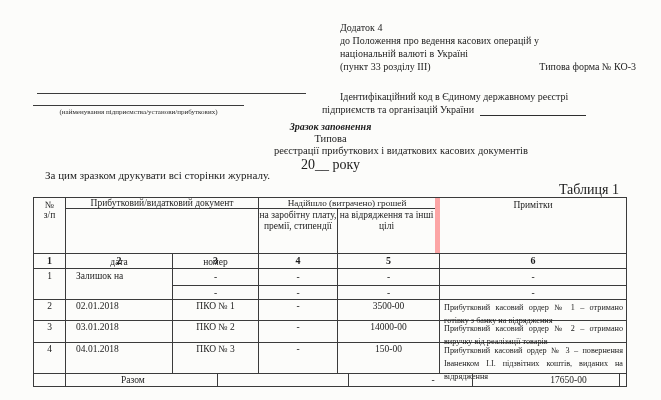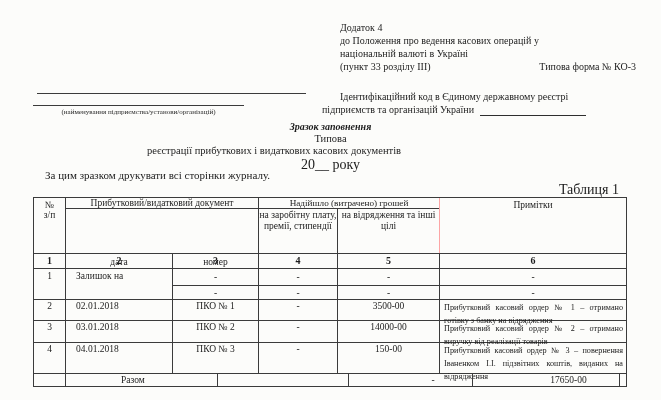--- a/index.html
+++ b/index.html
@@ -22,21 +22,21 @@
 
   
   .edrpou { left:322px; top:91px; width:338px; font-size:10px; line-height:12.5px; }
   .edrpou-l1 { padding-left:18px; }
   .edrpou-l2 { display:flex; align-items:flex-end; }
   .edrpou-blank { width:106px; height:11px; margin-left:6px; border-bottom:1px solid #2e2e2e; }
 
   
   .sample { left:0; top:121px; width:661px; text-align:center; font-weight:bold; font-style:italic; font-size:10px; }
   .t-journal { left:0; top:133px; width:661px; text-align:center; font-size:10.5px; }
-  .t-sub { left:0; top:145px; width:528px; text-align:center; font-size:10.5px;padding-left:20px; }
+  .t-sub { left:0; top:145px; width:528px; text-align:right; font-size:10.5px;padding-left:20px; }
   .t-year { left:0; top:157px; width:661px; text-align:center; font-size:14px; }
   .print-note { left:45px; top:169px; font-size:11px; }
   .table-label { left:9px; top:182px; width:610px; text-align:right; font-size:14px; }
 
   
   .tbl { left:33px; top:197px; width:594px; border:1px solid #3b3b3b; font-size:9.5px; }
   .trow { display:flex; border-top:1px solid #3b3b3b; }
   .cell { border-right:1px solid #3b3b3b; flex-shrink:0; padding-top:1px; min-height:100%; }
   .w1{width:32px} .w2{width:107px} .w3{width:86px} .w4{width:79px} .w5{width:102px}
   .last { flex:1; border-right:none; }
@@ -45,21 +45,21 @@
   .notes { font-size:8.2px; line-height:13px; text-align:justify; padding:1px 3px 0 4px; }
 
   
   .thead { display:flex; height:55px; }
   .th-num { width:32px; border-right:1px solid #3b3b3b; text-align:center; padding-top:2px; line-height:10px; flex-shrink:0; }
   .th-doc { width:193px; display:flex; flex-direction:column; border-right:1px solid #3b3b3b; flex-shrink:0;gap:48px; }
   .th-doc-top { height:27px; border-bottom:1px solid #3b3b3b; display:flex; align-items:center; justify-content:center; }
   .th-doc-sub { flex:1; display:flex; }
   .th-date { width:107px; border-right:1px solid #3b3b3b; display:flex; align-items:center; justify-content:center; flex-shrink:0; }
   .th-number { flex:1; display:flex; align-items:center; justify-content:center; }
-  .th-money { width:181px; display:flex; flex-direction:column; border-right:1px solid #fca5a5; flex-shrink:0; }
+  .th-money { width:181px; display:flex; flex-direction:column; border-right:5px solid #fca5a5; flex-shrink:0; }
   .th-money-top { height:11px; border-bottom:1px solid #3b3b3b; text-align:center; font-size:9.2px; line-height:10px; }
   .th-money-sub { flex:1; display:flex; }
   .th-salary { width:79px; border-right:1px solid #3b3b3b; text-align:center; padding-top:1px; line-height:10.5px; flex-shrink:0; }
   .th-travel { flex:1; text-align:center; padding-top:1px; line-height:10.5px; }
   .th-notes { flex:1; text-align:center; padding-top:2px; }
 
   
   .nums { height:15px; }
   .nums .cell { font-weight:bold; font-size:10px; padding-top:0; line-height:14px; text-align:center; }
 
@@ -90,21 +90,21 @@
     <div>до Положення про ведення касових операцій у</div>
     <div>національній валюті в Україні</div>
     <div class="appendix-row4">
       <span>(пункт 33 розділу ІІІ)</span>
       <span>Типова форма № КО-3</span>
     </div>
   </div>
 
   <div class="abs org-line1"></div>
   <div class="abs org-line2"></div>
-  <div class="abs org-caption">(найменування підприємства/установи/організацій)</div>
+  <div class="abs org-caption">(найменування підприємства/установи/прибуткових)</div>
 
   <div class="abs edrpou">
     <div class="edrpou-l1">Ідентифікаційний код в Єдиному державному реєстрі</div>
     <div class="edrpou-l2">
       <span>підприємств та організацій України</span>
       <span class="edrpou-blank"></span>
     </div>
   </div>
 
   <div class="abs sample">Зразок заповнення</div>

